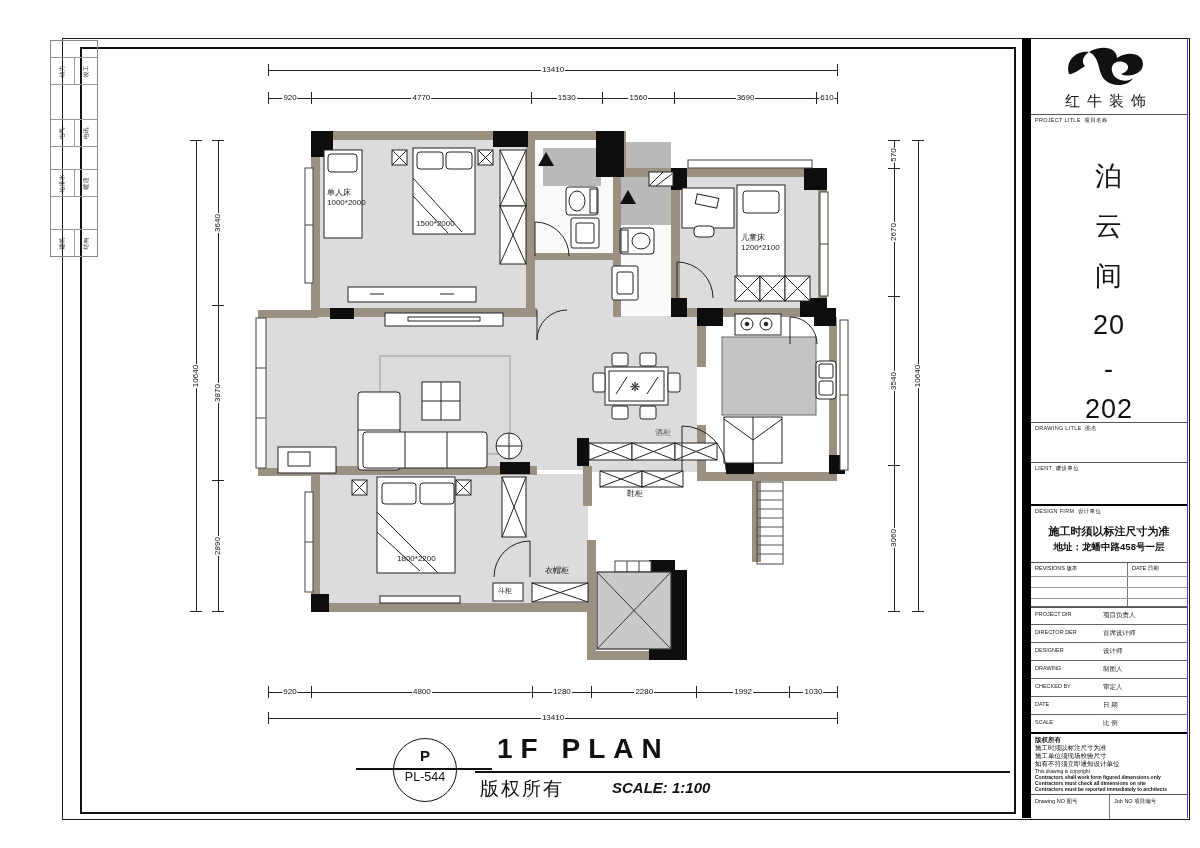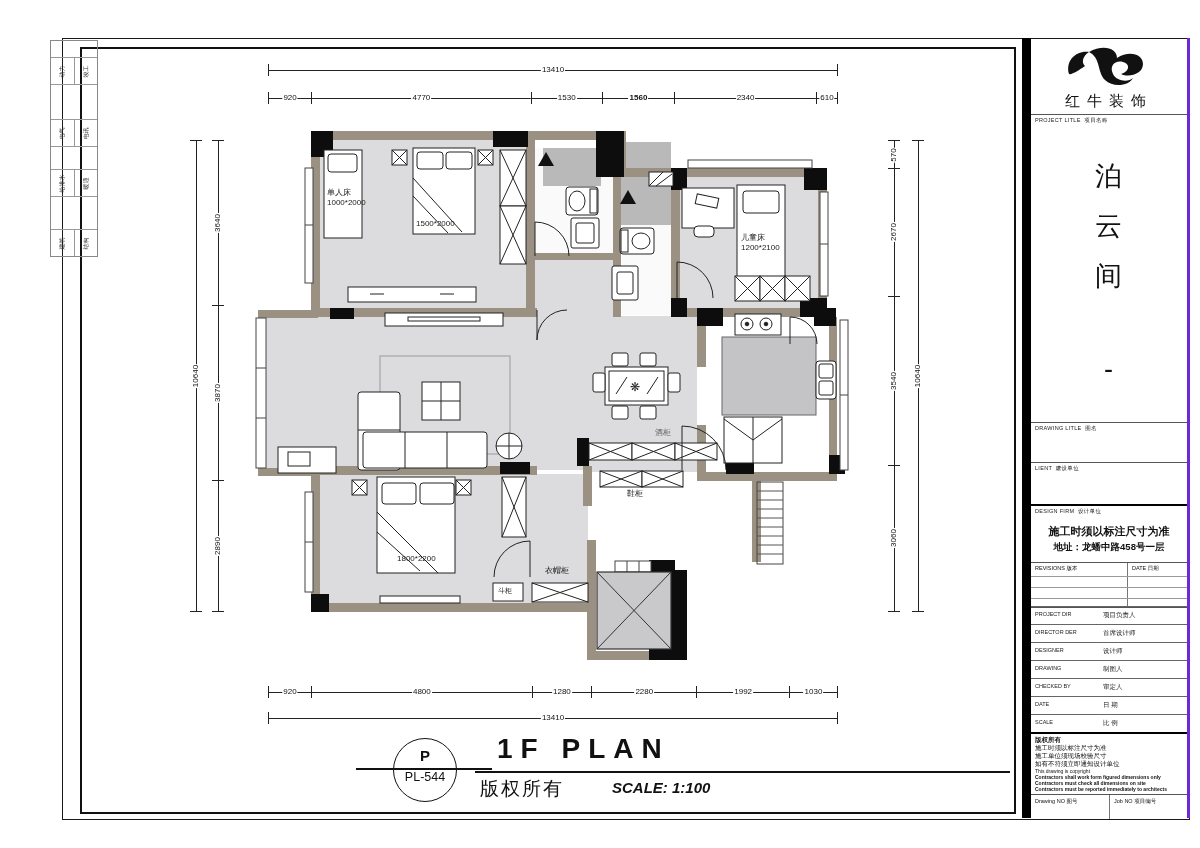--- a/index.html
+++ b/index.html
@@ -22,21 +22,21 @@
   .plabel.gray{color:#666;}
   
   .strip{position:absolute;left:50px;top:40px;width:46px;display:flex;flex-direction:column;border:1px solid #888;}
   .strip .gap{border-bottom:1px solid #999;}
   .strip .pair{display:flex;height:26px;border-bottom:1px solid #999;}
   .strip .pair:last-child{border-bottom:none;}
   .strip .cell{flex:1;display:flex;align-items:center;justify-content:center;border-right:1px solid #999;overflow:hidden;}
   .strip .cell:last-child{border-right:none;}
   .strip .cell span{display:block;transform:rotate(-90deg);font-size:6px;color:#333;white-space:nowrap;}
   
-  .tb{position:absolute;left:1031px;top:38px;width:156px;height:780px;border-right:3px solid #6d28d9;}
+  .tb{position:absolute;left:1031px;top:38px;width:156px;height:780px;border-right:1px solid #6d28d9;}
   .cap{position:absolute;left:4px;font-size:5.5px;color:#222;letter-spacing:.3px;white-space:nowrap;}
   .tbline{position:absolute;left:0;width:100%;border-top:1px solid #555;}
   .tbthick{position:absolute;left:0;width:100%;border-top:2px solid #000;}
   .pname{position:absolute;left:0;width:100%;text-align:center;font-size:27px;letter-spacing:1px;color:#111;}
   .tbrow{position:absolute;left:0;width:100%;height:18px;border-top:1px solid #666;}
   .tbrow .en{position:absolute;left:4px;top:4px;font-size:5.5px;color:#222;}
   .tbrow .zh{position:absolute;left:72px;top:4px;font-size:6.5px;color:#222;}
   .cpl{font-size:6.5px;line-height:8px;color:#111;}
   .cple{font-size:5px;line-height:6px;color:#111;font-weight:bold;}
   
@@ -316,25 +316,25 @@
 <div class="dim" style="left:268px;top:92px;width:570px;height:12px;">
     <div class="seg" style="flex-grow: 920;">
       <span>920</span>
     </div>
     <div class="seg" style="flex-grow: 4770;">
       <span>4770</span>
     </div>
     <div class="seg" style="flex-grow: 1530;">
       <span>1530</span>
     </div>
-    <div class="seg" style="flex-grow: 1560; font-weight: bold;">
+    <div class="seg" style="flex-grow: 1560;">
       <span>1560</span>
     </div>
     <div class="seg" style="flex-grow: 3070;">
-      <span>2340</span>
+      <span>3690</span>
     </div>
     <div class="seg" style="flex-grow: 440;">
       <span>610</span>
     </div>
   </div>
 <div class="dim" style="left:268px;top:686px;width:570px;height:12px;">
     <div class="seg" style="flex-grow: 920;">
       <span>920</span>
     </div>
     <div class="seg" style="flex-grow: 4800;">
@@ -410,21 +410,23 @@
     <path fill="#111" d="M10 30 C6 16 18 6 30 8 C24 12 22 18 26 22 C20 26 13 31 10 30 Z
       M30 8 C44 0 58 4 58 14 C70 6 84 10 84 20 C84 30 70 34 62 30 C70 28 72 20 64 18 C56 16 50 22 54 30 C58 38 70 38 74 34 C70 42 54 44 46 36 C38 28 42 14 30 8 Z"></path>
   </svg>
   <div class="abs" style="left:0;top:54px;width:100%;text-align:center;font-size:15px;letter-spacing:7px;">红牛装饰</div>
   <div class="tbline" style="top:76px;"></div>
   <div class="cap" style="top:79px;"><span>PROJECT LITLE</span>&nbsp;&nbsp;<span>项目名称</span></div>
 
   <div class="pname" style="top:120px;">泊</div>
   <div class="pname" style="top:170px;">云</div>
   <div class="pname" style="top:220px;">间</div>
+  <div class="pname" style="top:272px;">20</div>
   <div class="pname" style="top:316px;">-</div>
+  <div class="pname" style="top:356px;">202</div>
   <div class="tbline" style="top:384px;"></div>
   <div class="cap" style="top:387px;"><span>DRAWING LITLE</span>&nbsp;&nbsp;<span>图名</span></div>
   <div class="tbline" style="top:424px;"></div>
   <div class="cap" style="top:427px;"><span>LIENT</span>&nbsp;&nbsp;<span>建设单位</span></div>
   <div class="tbthick" style="top:466px;"></div>
   <div class="cap" style="top:470px;"><span>DESIGN FIRM</span>&nbsp;&nbsp;<span>设计单位</span></div>
   <div class="abs" style="left:0;top:486px;width:100%;text-align:center;font-size:11px;font-weight:bold;">施工时须以标注尺寸为准</div>
   <div class="abs" style="left:0;top:503px;width:100%;text-align:center;font-size:9.5px;font-weight:bold;">地址：龙蟠中路458号一层</div>
 
   <div class="abs" style="left:0;top:524px;width:100%;height:44px;border-top:1px solid #555;border-bottom:1px solid #555;">

